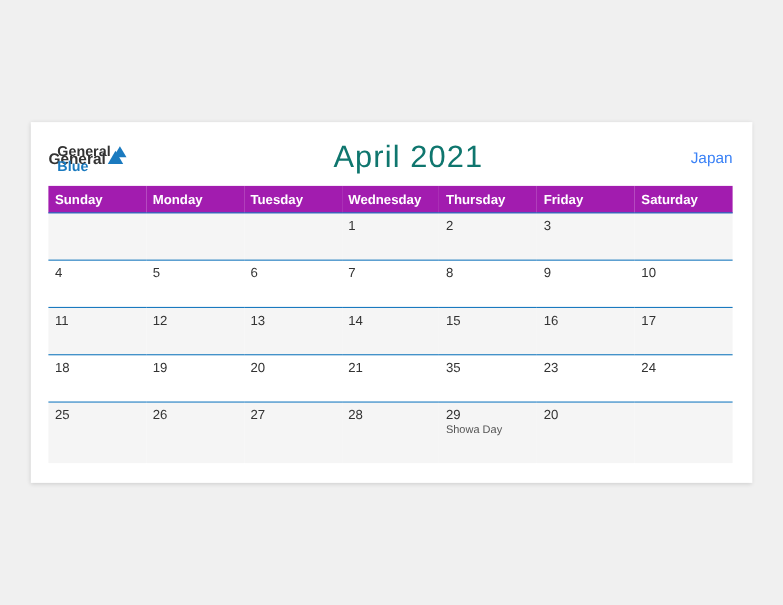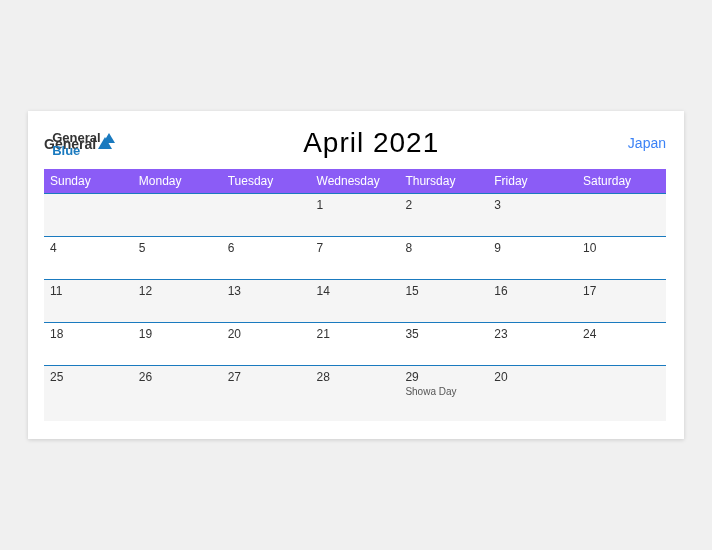--- a/index.html
+++ b/index.html
@@ -44,37 +44,37 @@
       height: 0;
       border-left: 7px solid transparent;
       border-right: 7px solid transparent;
       border-bottom: 12px solid #1a7abf;
       display: inline-block;
       margin-left: 2px;
       margin-bottom: 2px;
     }
     .month-title {
       font-size: 28px;
-      color: #000000;
+      color: #0f766e;
       font-weight: normal;
       letter-spacing: 1px;
     }
     .country-label {
       font-size: 14px;
       color: #3b82f6;
     }
     .calendar-grid {
       width: 100%;
       border-collapse: collapse;
     }
     .calendar-grid thead tr th {
-      background-color: #8b5cf6;
+      background-color: #a21caf;
       color: white;
       font-size: 12px;
-      font-weight: normal;
+      font-weight: bold;
       padding: 5px 6px;
       text-align: left;
       border: none;
     }
     .calendar-grid tbody tr {
       border-top: 1.5px solid #1a7abf;
     }
     .calendar-grid tbody tr td {
       padding: 4px 6px 24px 6px;
       font-size: 12px;

